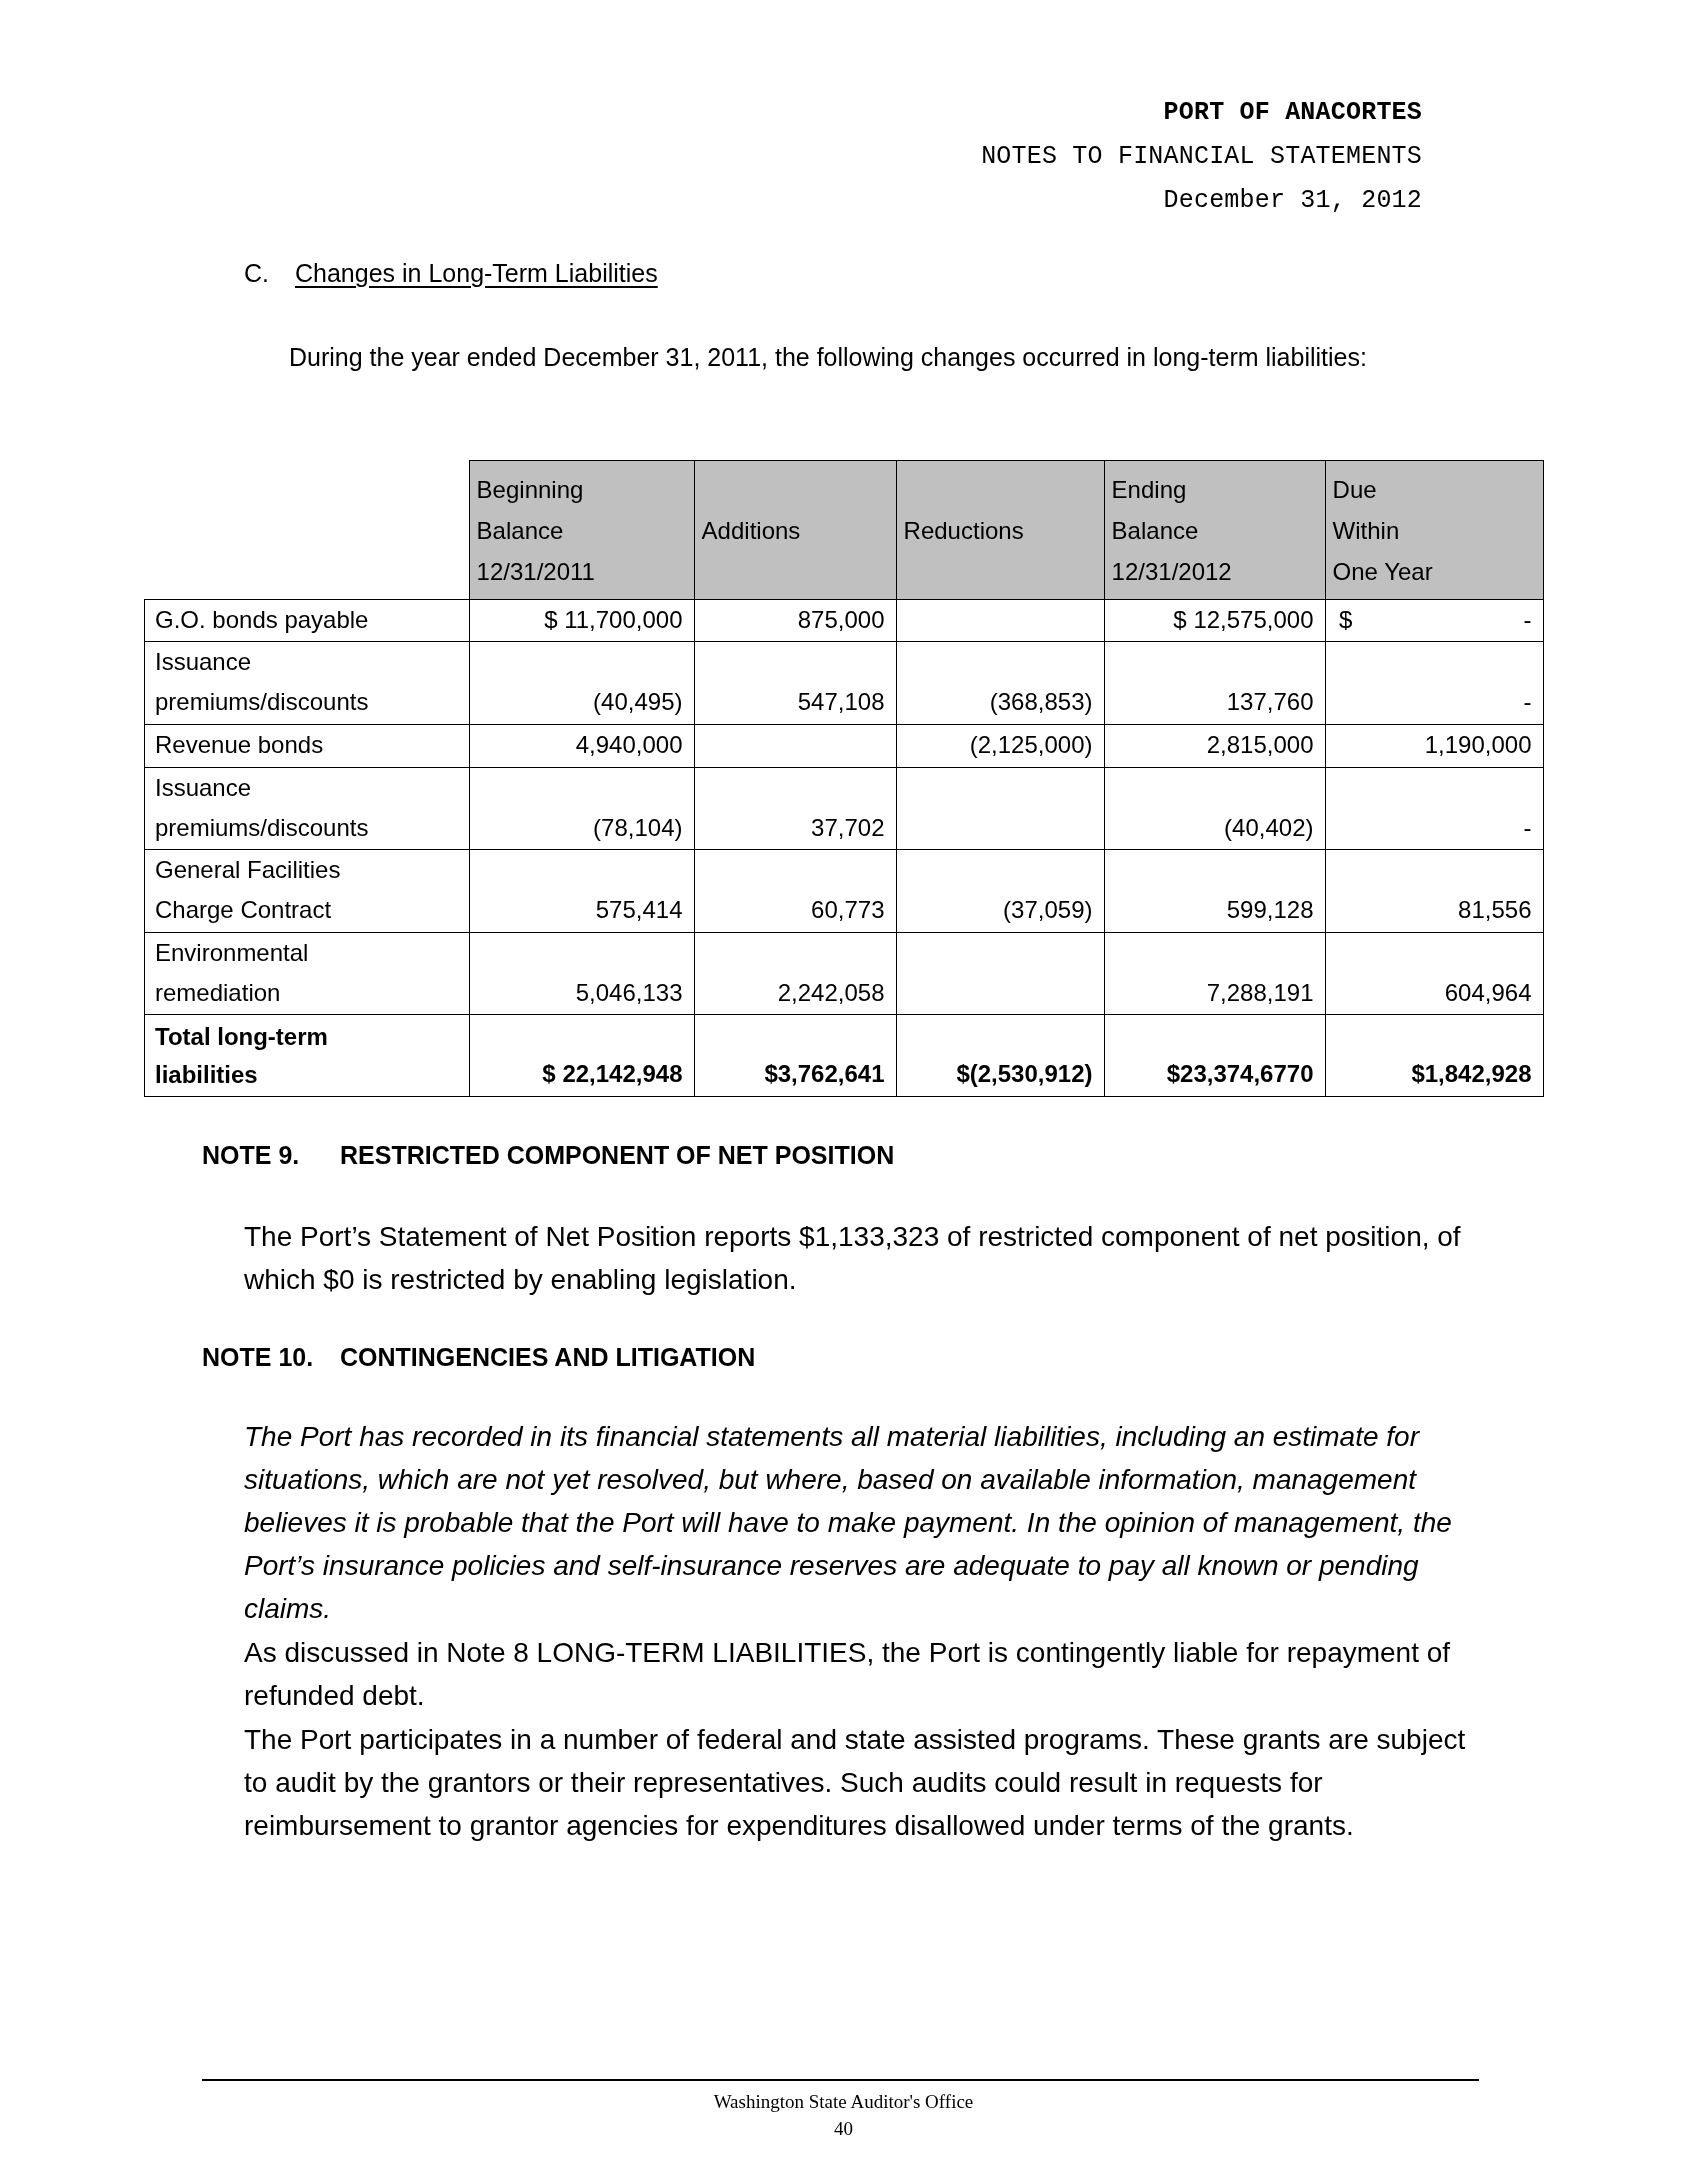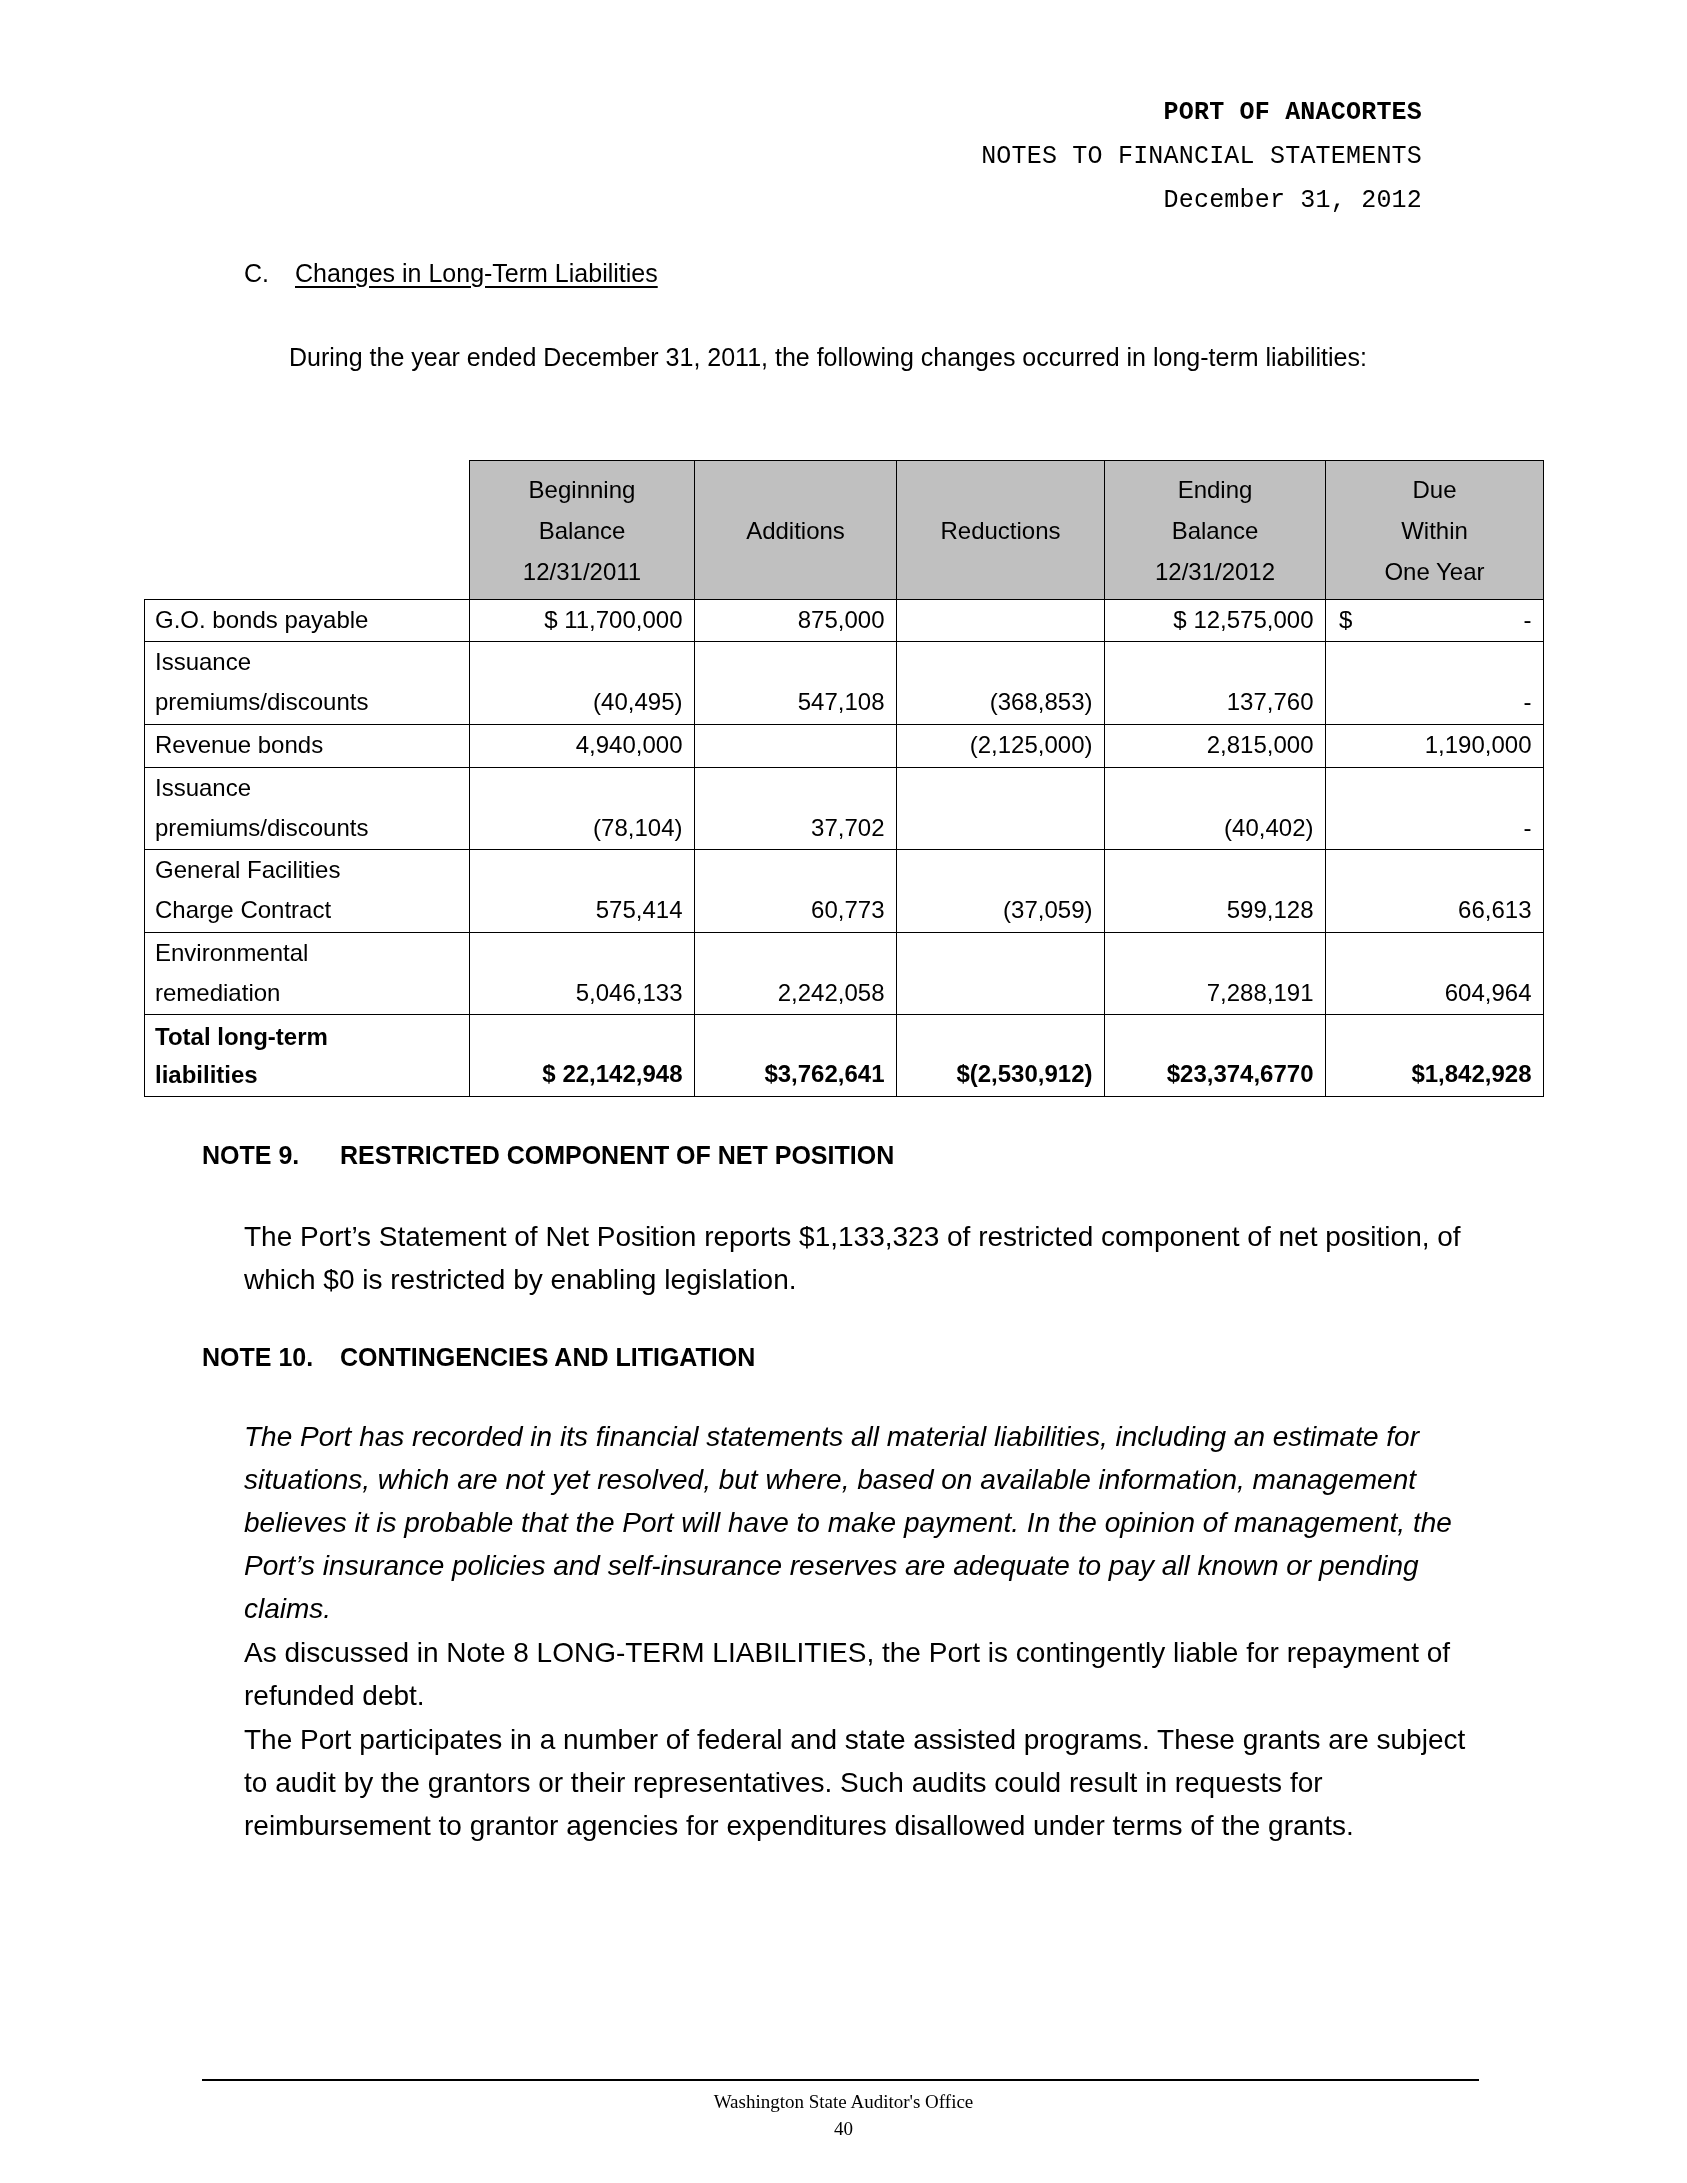--- a/index.html
+++ b/index.html
@@ -85,21 +85,20 @@
     vertical-align: bottom;
     height: 40px;
   }
   
   .ltl-table td.blank-corner {
     border: none;
     background: transparent;
   }
   .ltl-table thead td.hdr {
     background: #c0c0c0;
-    text-align: center;
     vertical-align: bottom;
     padding: 8.2px 6.6px 6.6px 6.6px;
     height: auto;
     line-height: 41px;
     border: 1.6px solid #000000;
   }
   .ltl-table thead td.hdr .hl {
     display: block;
     white-space: nowrap;
   }
@@ -296,21 +295,21 @@
 
       <tr class="tall">
         <td class="lbl">
           <span class="l1">General Facilities</span>
           <span class="l2">Charge Contract</span>
         </td>
         <td class="num">575,414</td>
         <td class="num">60,773</td>
         <td class="num">(37,059)</td>
         <td class="num">599,128</td>
-        <td class="num">66,613</td>
+        <td class="num">81,556</td>
       </tr>
 
       <tr class="tall">
         <td class="lbl">
           <span class="l1">Environmental</span>
           <span class="l2">remediation</span>
         </td>
         <td class="num">5,046,133</td>
         <td class="num">2,242,058</td>
         <td class="num"></td>

